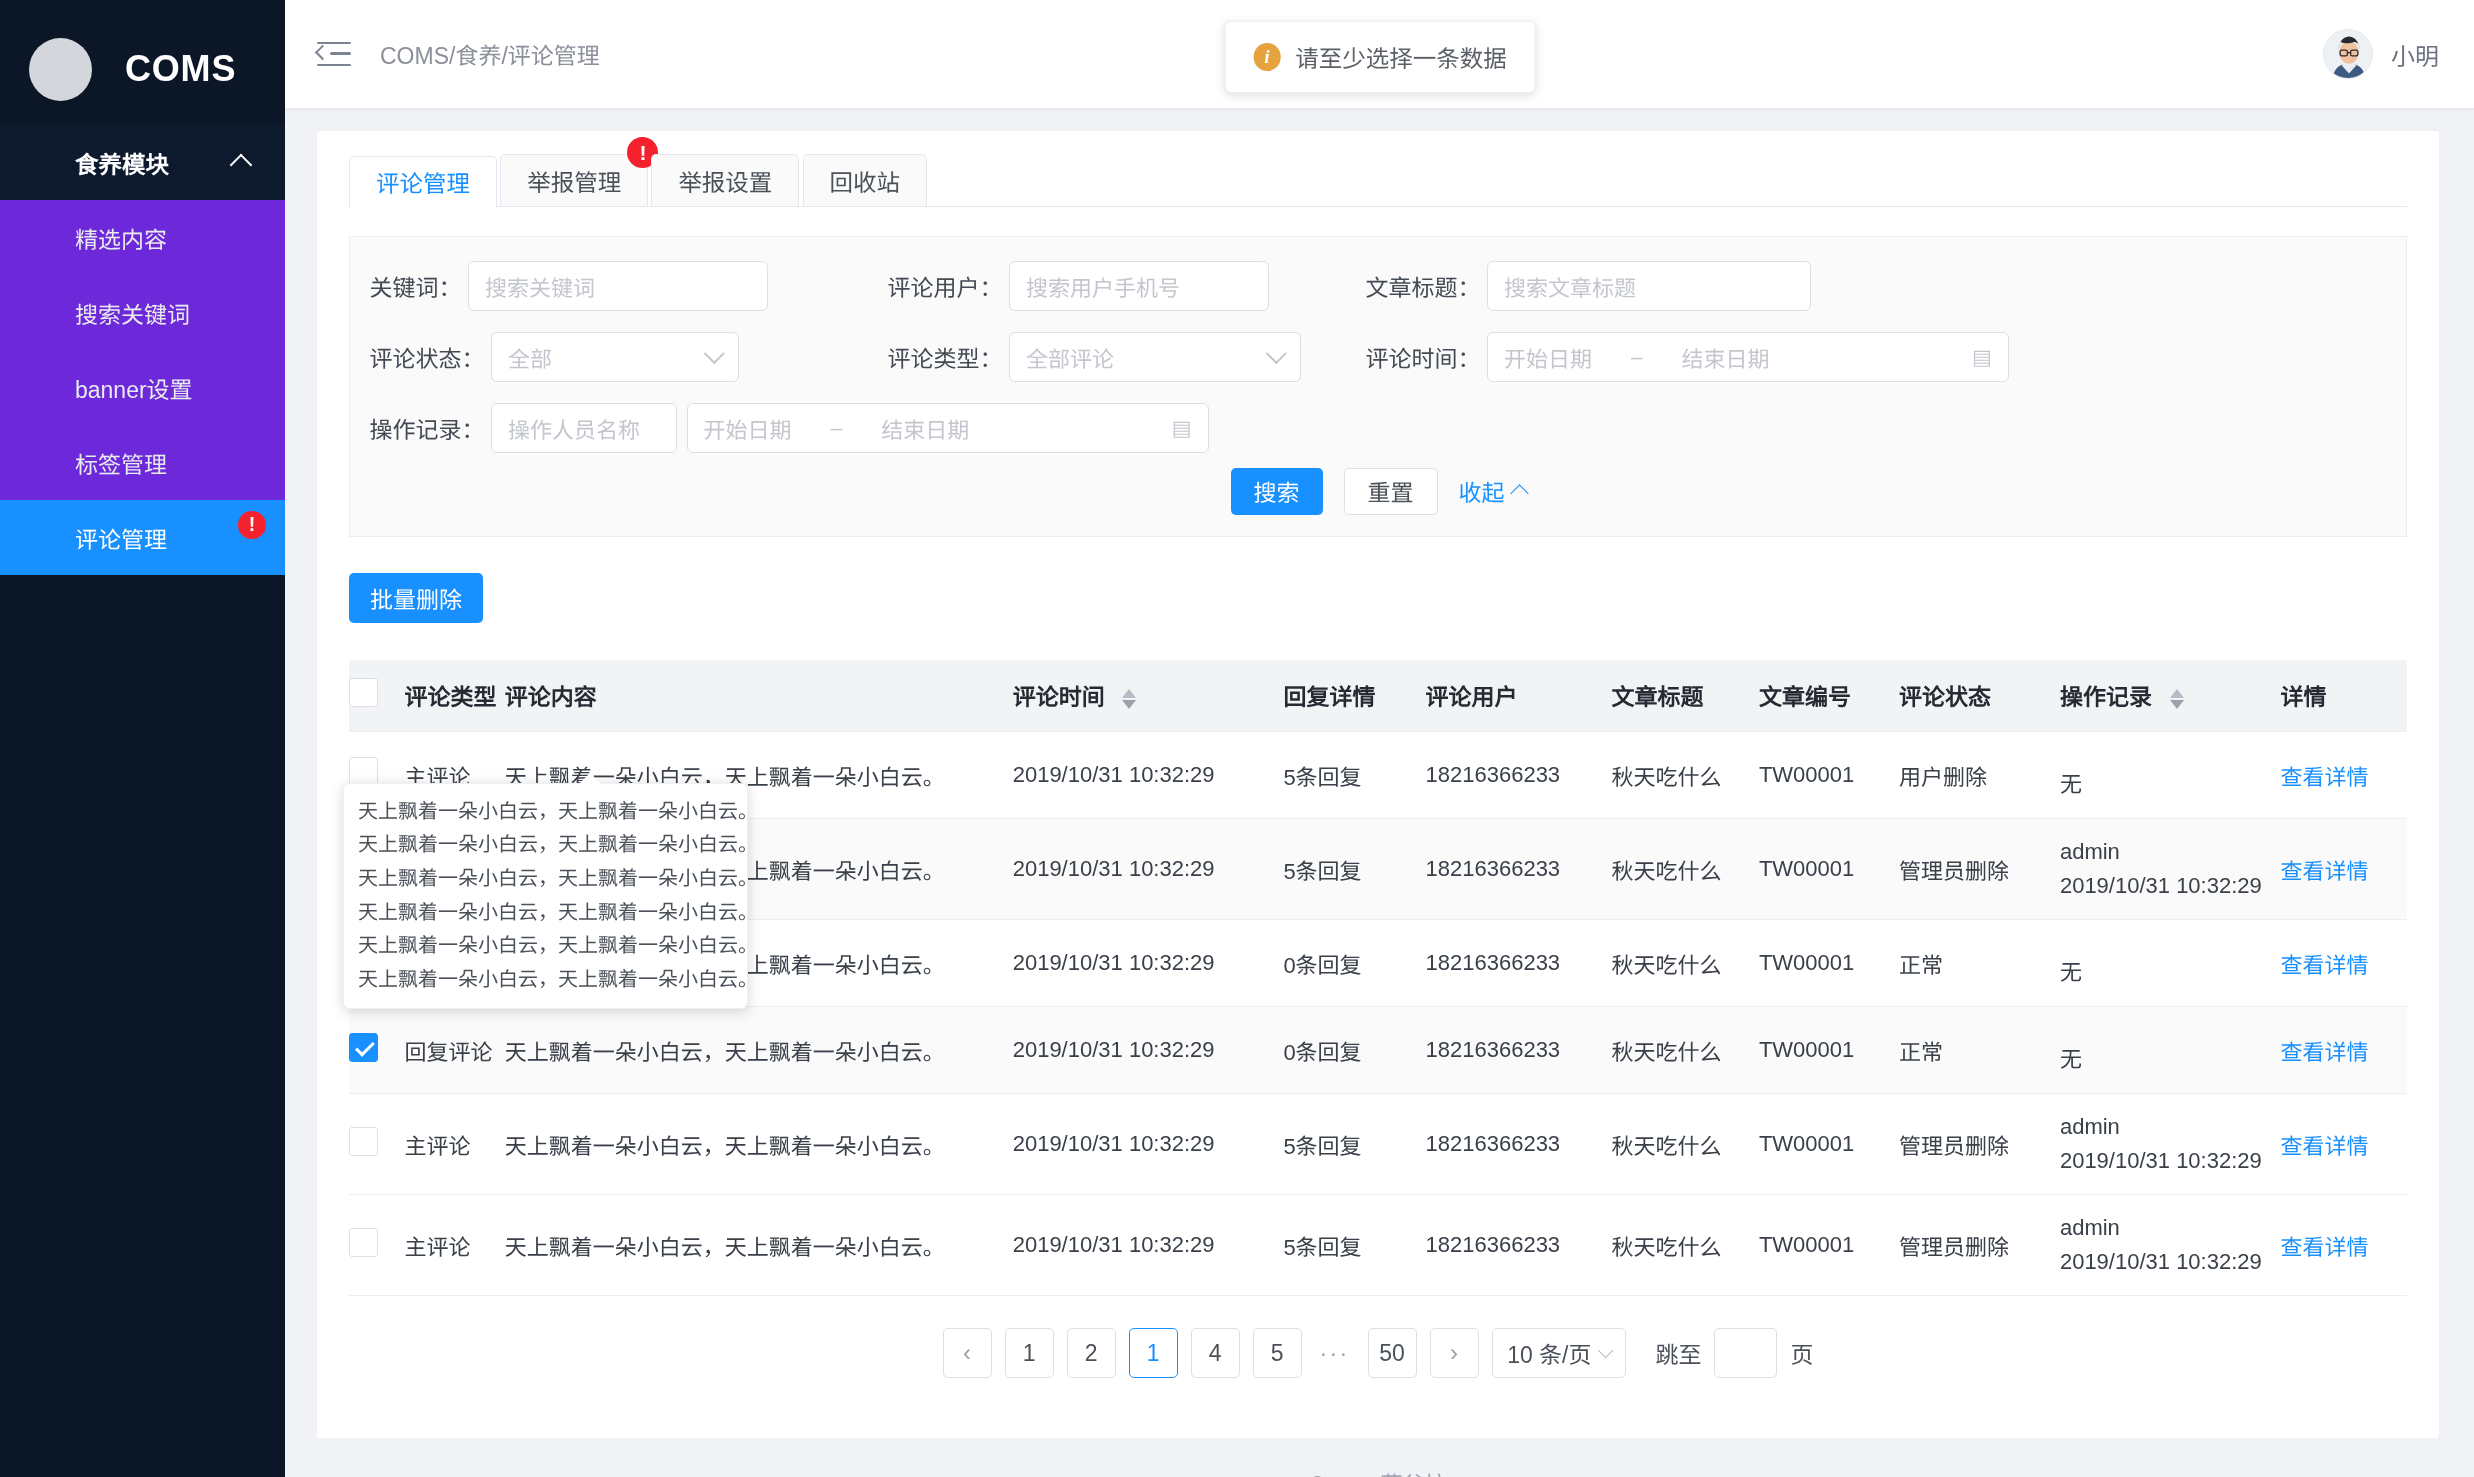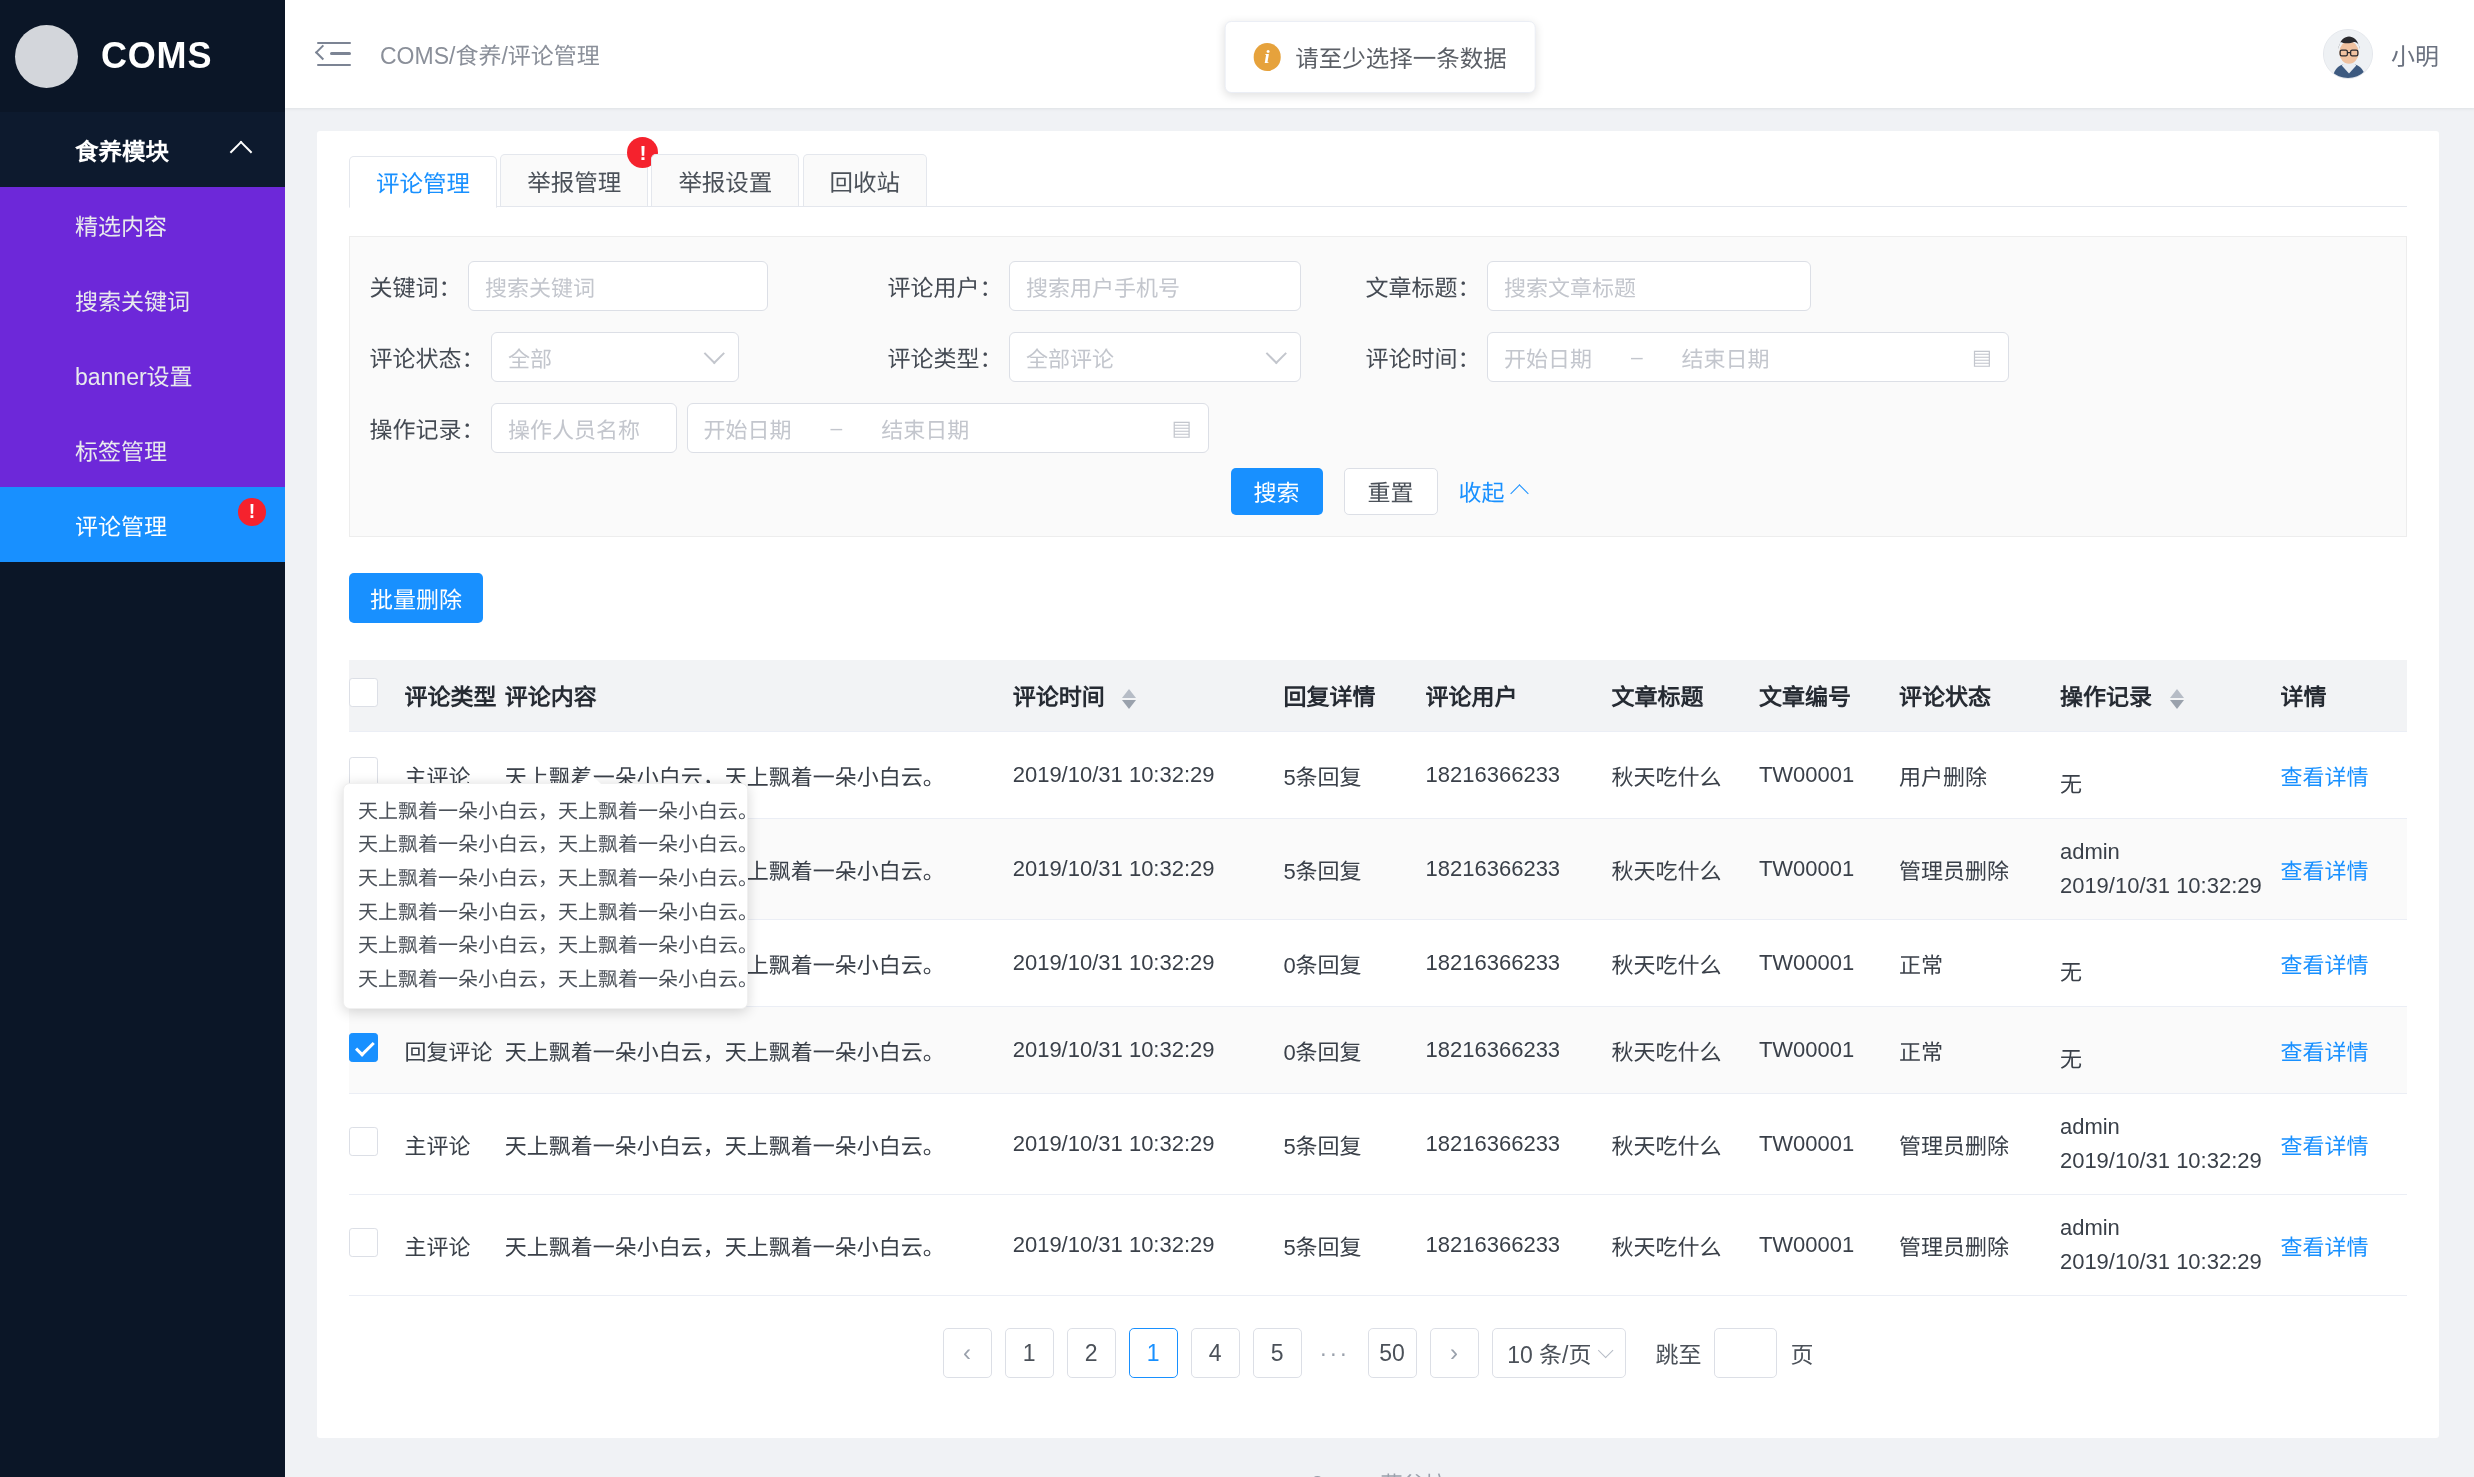--- a/index.html
+++ b/index.html
@@ -12,21 +12,21 @@
   .app { display: flex; width: 2475px; height: 1477px; }
 
   
   .sidebar {
     width: 285px; flex: 0 0 285px;
     background: #0b1627;
     display: flex; flex-direction: column;
   }
   .brand {
     height: 112px; display: flex; align-items: center;
-    padding-left: 15px; gap: 23px;
+    padding-left: 29px; gap: 33px; margin-top: 13px;
   }
   .brand-logo {
     width: 63px; height: 63px; border-radius: 50%;
     background: #d3d6db;
   }
   .brand-name {
     color: #ffffff; font-size: 36px; font-weight: 600; letter-spacing: 0.8px;
   }
   .menu-group {
     height: 75px; display: flex; align-items: center;
@@ -328,21 +328,21 @@
 
           <div class="frow">
             <div class="fitem" style="width:518px;">
               <span class="flabel">关键词：</span>
               <div class="finput" style="width:300px;">
                 <span class="ph">搜索关键词</span>
               </div>
             </div>
             <div class="fitem" style="width:478px;">
               <span class="flabel">评论用户：</span>
-              <div class="finput" style="width:292px;">
+              <div class="finput" style="width:260px;">
                 <span class="ph">搜索用户手机号</span>
               </div>
             </div>
             <div class="fitem" style="width:478px;">
               <span class="flabel">文章标题：</span>
               <div class="finput" style="width:324px;">
                 <span class="ph">搜索文章标题</span>
               </div>
             </div>
           </div>

